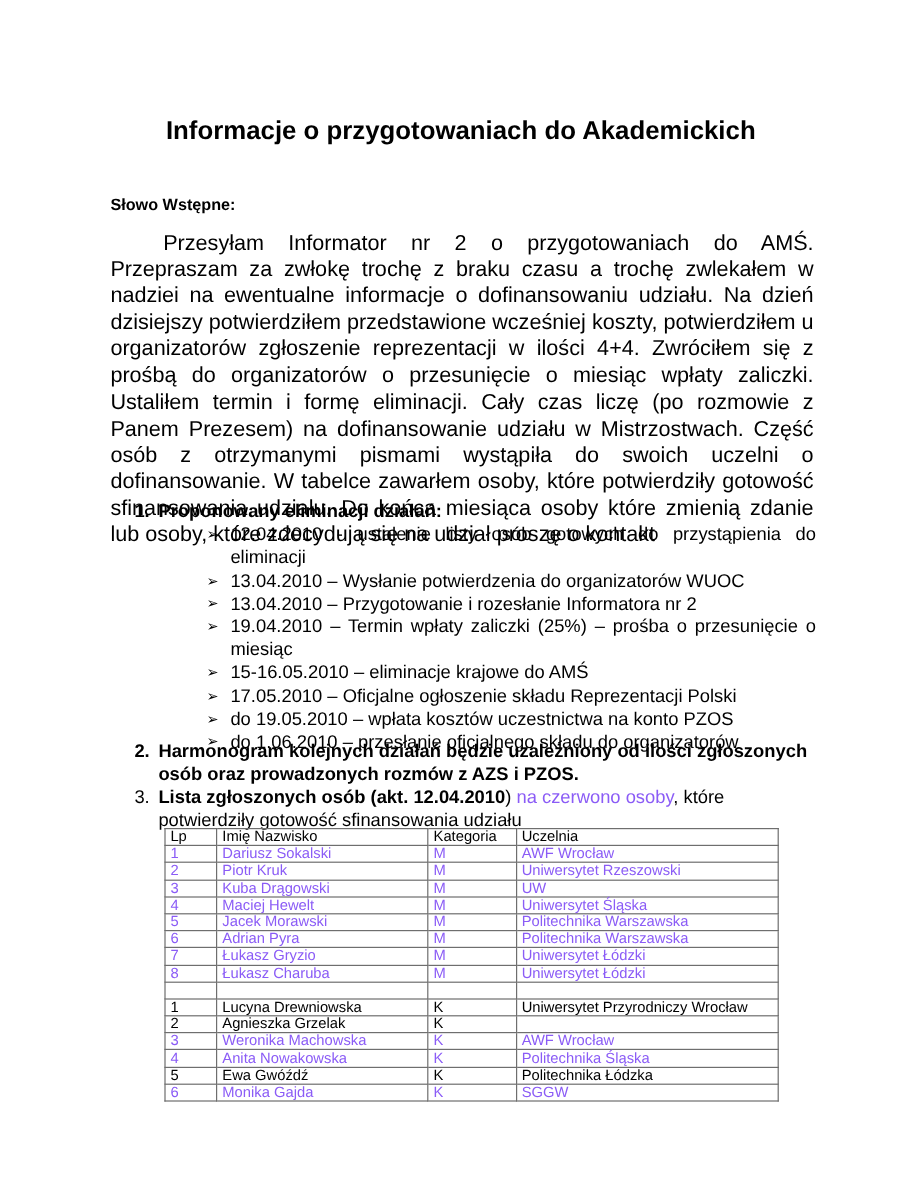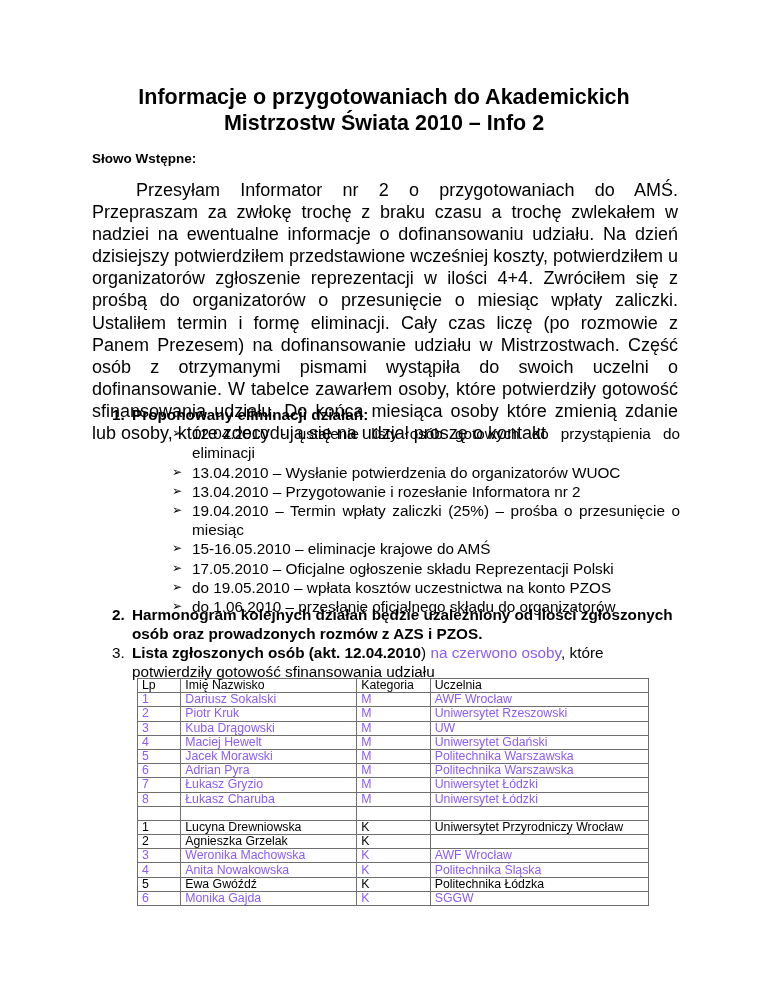--- a/index.html
+++ b/index.html
@@ -1,18 +1,18 @@
 <!DOCTYPE html>
 <html><head>
 <meta charset="utf-8">
 <style>
   html, body { margin: 0; padding: 0; background: #ffffff; }
   body { width: 768px; height: 994px; position: relative; overflow: hidden;
          font-family: "Liberation Sans", sans-serif; color: #000; }
-  .page { position: absolute; left: 0; top: 0; width: 768px; height: 746px; }
+  .page { position: absolute; left: 0; top: 12px; width: 768px; height: 746px; }
   .title { position: absolute; left: 60px; width: 648px; top: 84px;
            text-align: center; font-weight: bold; font-size: 21.5px; line-height: 26px; }
   .h-intro { position: absolute; left: 92px; top: 151px; font-weight: bold; font-size: 13.5px; }
   .intro { position: absolute; left: 92px; top: 179px; width: 586px;
            font-size: 18px; line-height: 22.1px; text-align: justify; }
   .intro p { margin: 0; text-indent: 44px; }
   .sec { position: absolute; left: 112px; width: 570px; font-size: 15.3px; line-height: 19.2px; }
   .sec .num { position: absolute; left: 0; top: 0; }
   .sec .body { margin-left: 20px; }
   .bold { font-weight: bold; }
@@ -26,21 +26,20 @@
                     vertical-align: middle; white-space: nowrap; }
   .c1 { width: 34px; } .c2 { width: 166px; } .c3 { width: 64px; margin-top: 40px; } .c4 { width: 208px; }
 </style>
 </head>
 <body>
 
 <div class="page">
 
   <div class="title">
     <div>Informacje o przygotowaniach do Akademickich</div>
-    <div>Mistrzostw Świata 2010 – Info 2</div>
   </div>
 
   <div class="h-intro">Słowo Wstępne:</div>
 
   <div class="intro">
     <p>Przesyłam Informator nr 2 o przygotowaniach do AMŚ. Przepraszam za zwłokę trochę z braku czasu a trochę zwlekałem w nadziei na ewentualne informacje o dofinansowaniu udziału. Na dzień dzisiejszy potwierdziłem przedstawione wcześniej koszty, potwierdziłem u organizatorów zgłoszenie reprezentacji w ilości 4+4. Zwróciłem się z prośbą do organizatorów o przesunięcie o miesiąc wpłaty zaliczki. Ustaliłem termin i formę eliminacji. Cały czas liczę (po rozmowie z Panem Prezesem) na dofinansowanie udziału w Mistrzostwach. Część osób z otrzymanymi pismami wystąpiła do swoich uczelni o dofinansowanie. W tabelce zawarłem osoby, które potwierdziły gotowość sfinansowania udziału. Do końca miesiąca osoby które zmienią zdanie lub osoby, które zdecydują się na udział proszę o kontakt</p>
   </div>
 
   <div class="sec" style="top:405px;">
     <span class="num bold">1.</span>
@@ -92,21 +91,21 @@
         <tr class="red">
           <td class="c1">3</td>
           <td class="c2">Kuba Drągowski</td>
           <td class="c3">M</td>
           <td class="c4">UW</td>
         </tr>
         <tr class="red">
           <td class="c1">4</td>
           <td class="c2">Maciej Hewelt</td>
           <td class="c3">M</td>
-          <td class="c4">Uniwersytet Gdański</td>
+          <td class="c4">Uniwersytet Śląska</td>
         </tr>
         <tr class="red">
           <td class="c1">5</td>
           <td class="c2">Jacek Morawski</td>
           <td class="c3">M</td>
           <td class="c4">Politechnika Warszawska</td>
         </tr>
         <tr class="red">
           <td class="c1">6</td>
           <td class="c2">Adrian Pyra</td>

